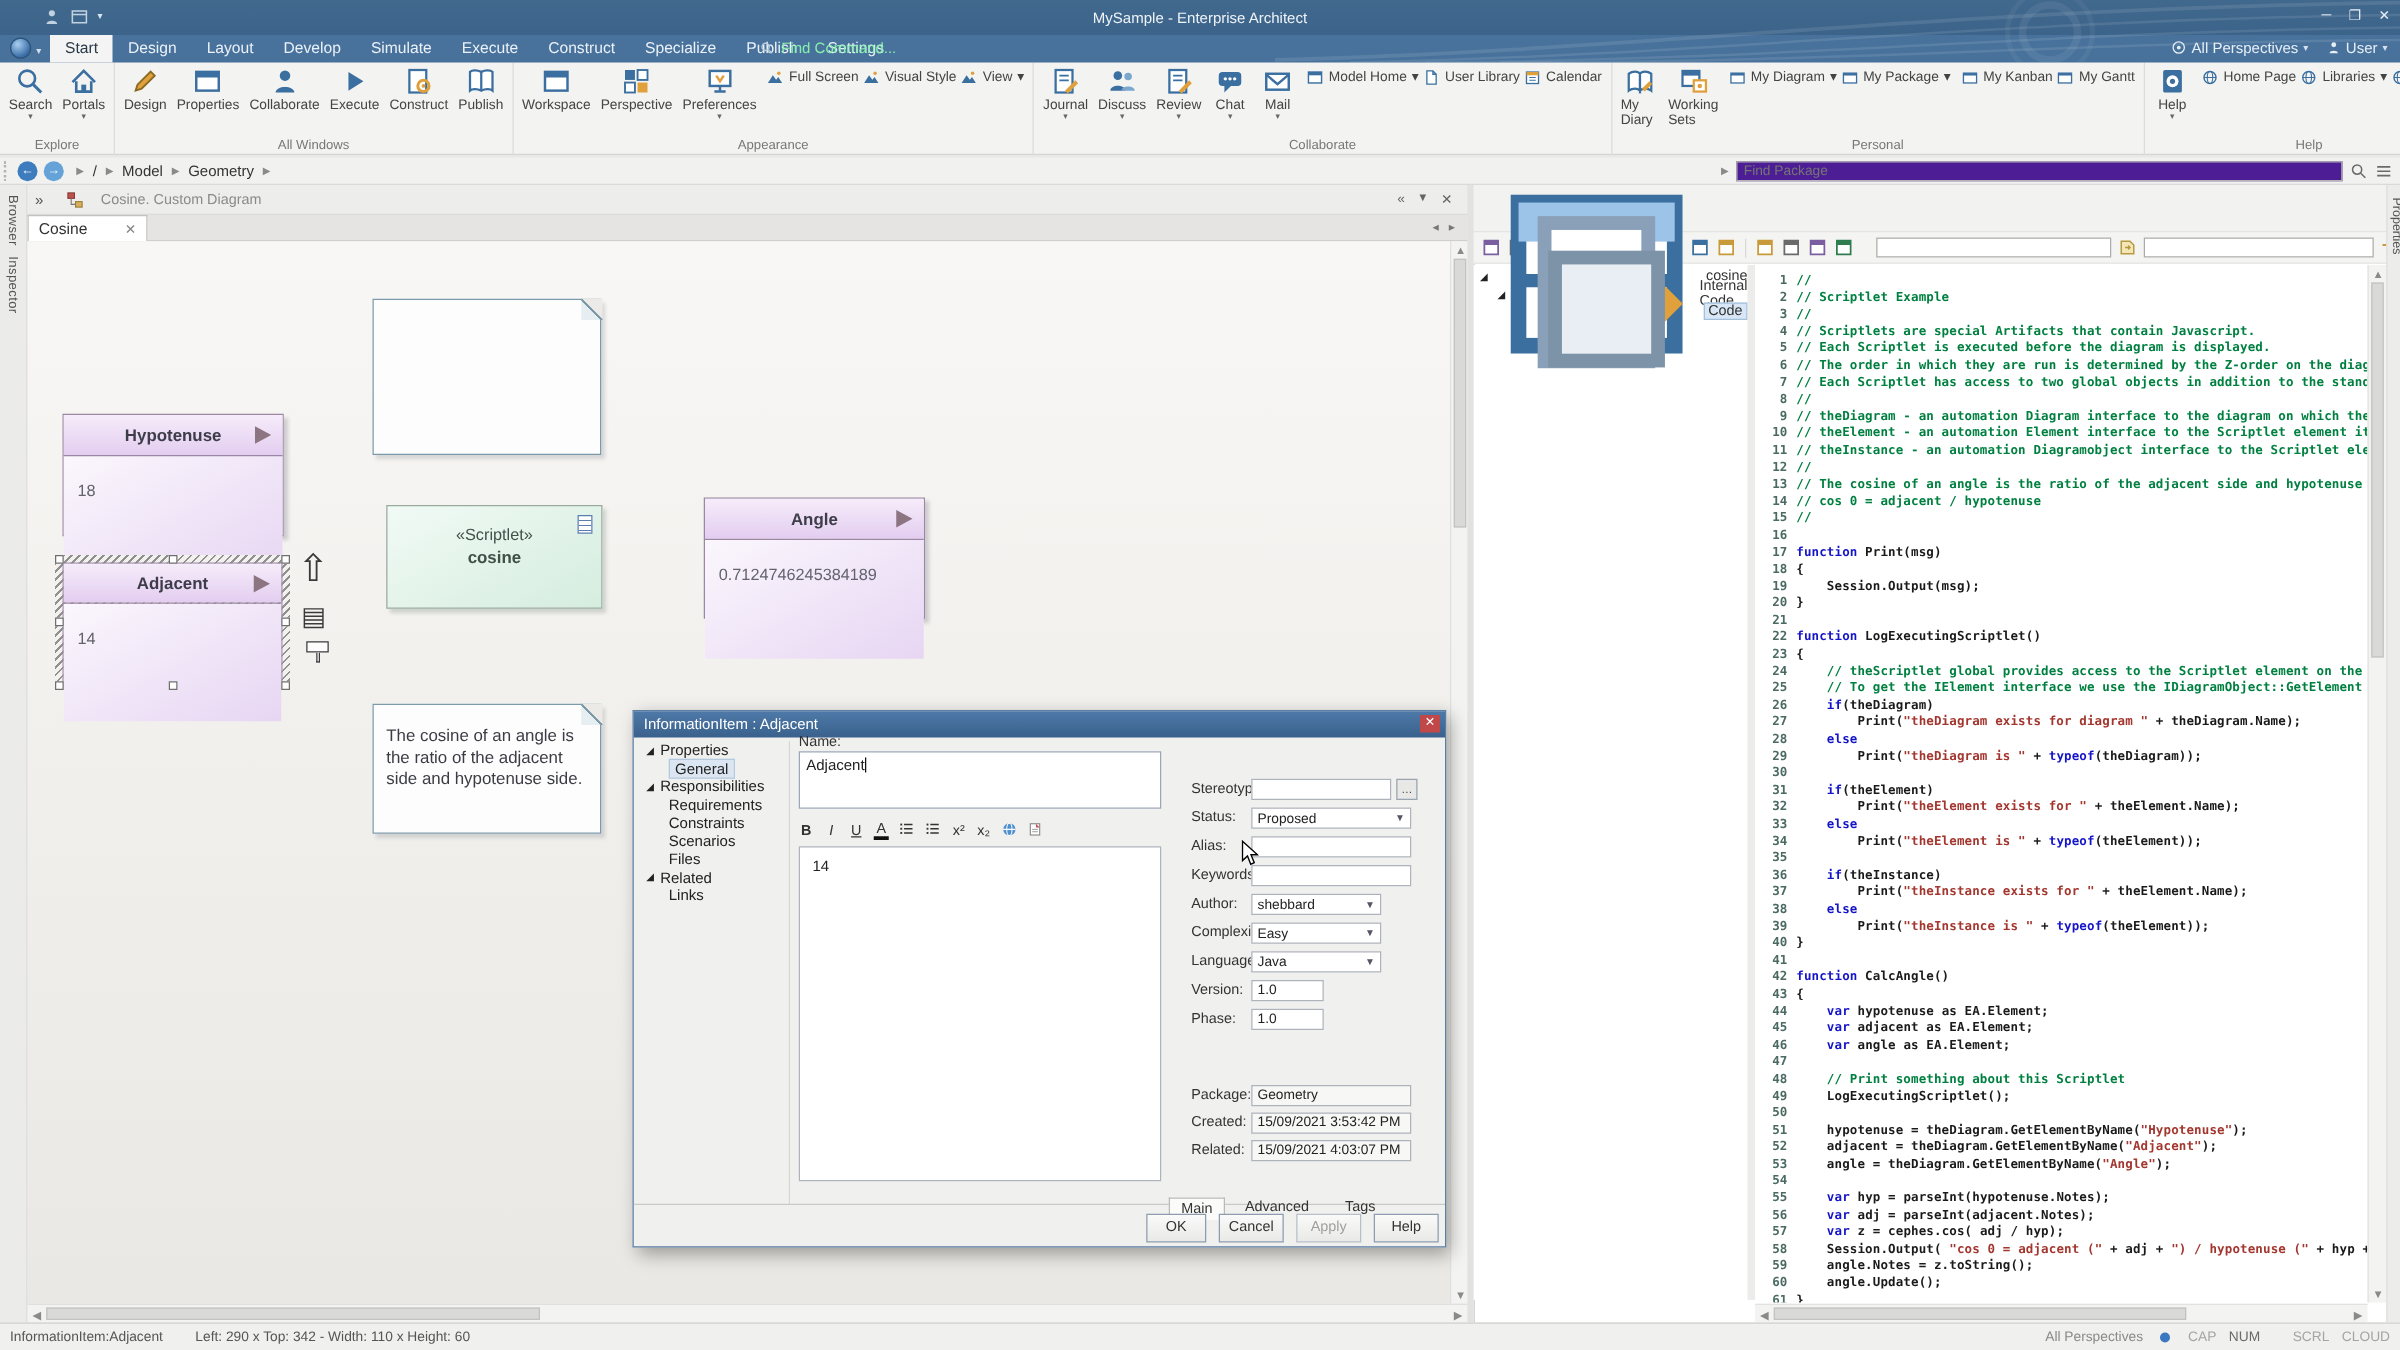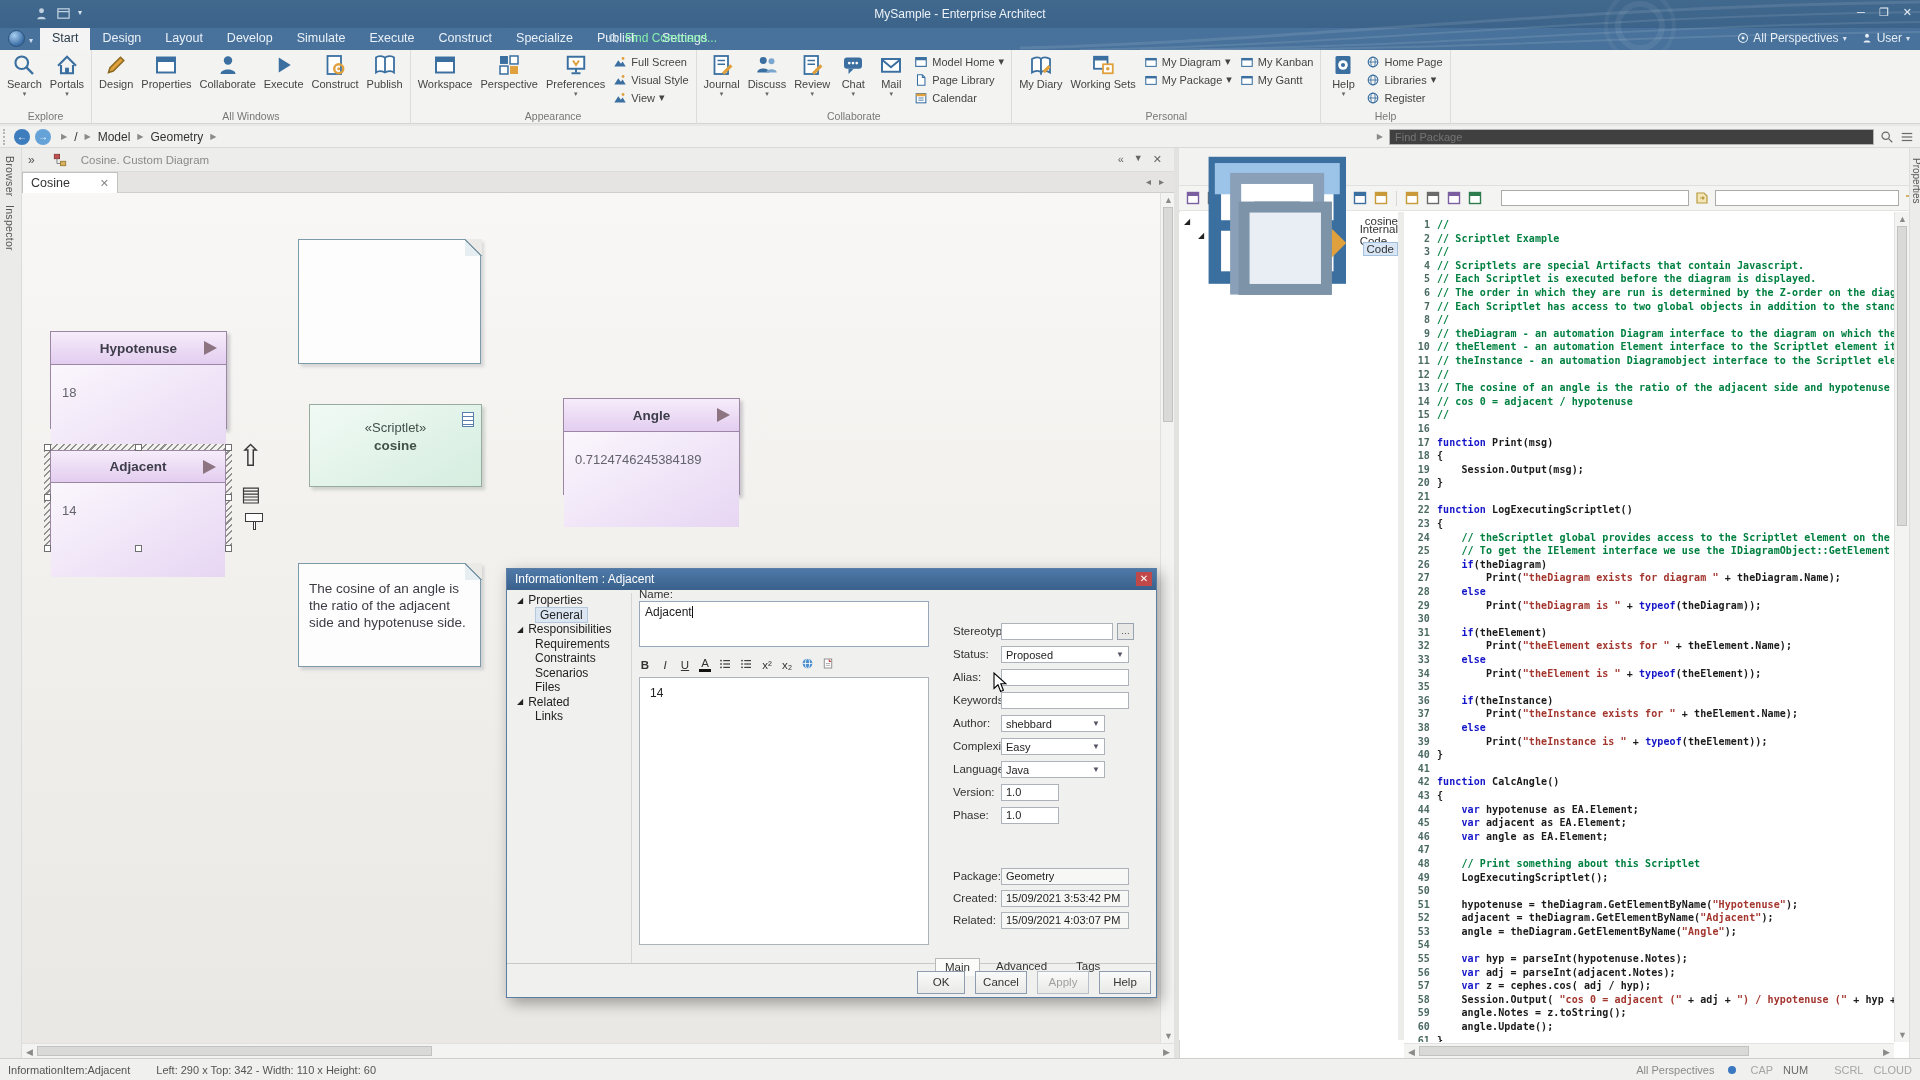--- a/index.html
+++ b/index.html
@@ -28,32 +28,32 @@
   .mini-caret { font-size:8px; opacity:.9; }
 
   
   #ribbon { left:0; top:50px; width:1920px; height:74px; background:#f3f3f2; border-bottom:1px solid #d5d5d5; display:flex; z-index:3; }
   .rgroup { height:74px; border-right:1px solid #dcdcda; display:flex; flex-direction:column; padding:2px 3px 0 3px; }
   .rgroup-items { flex:1; display:flex; align-items:flex-start; }
   .rgroup-label { text-align:center; font-size:10.5px; color:#777; padding:1px 0 2px 0; }
   .bigbtn { width:auto; min-width:38px; padding:1px 4px; display:flex; flex-direction:column; align-items:center; gap:1px; font-size:11px; color:#444; }
   .bigbtn .bb-ico { width:24px; height:24px; }
   .bigbtn .bb-caret { font-size:7px; color:#666; line-height:5px; }
-  .stack { display:flex; flex-direction:column; justify-content:flex-start; padding:2px 4px; gap:3px; }
+  .stack { display:flex; flex-direction:row; justify-content:flex-start; padding:2px 4px; gap:3px; }
   .smallbtn { display:flex; align-items:center; gap:4px; font-size:11px; color:#444; height:15px; white-space:nowrap; }
   .smallbtn .sb-ico { width:14px; height:14px; }
 
   
   #navbar { left:0; top:126px; width:1920px; height:22px; background:#f1f1f0; border-bottom:1px solid #dadada; display:flex; align-items:center; z-index:2; }
   #nav-grip { width:6px; height:16px; margin-left:3px; border-left:2px dotted #b5b5b5; }
   .navcircle { width:16px; height:16px; border-radius:50%; color:#fff; font-size:10px; text-align:center; line-height:15px; margin-left:5px; }
   #breadcrumb { display:flex; align-items:center; gap:7px; margin-left:10px; font-size:12px; color:#333; }
   .bc-sep { color:#8a8a8a; font-size:8px; }
   #navbar-right { position:absolute; right:6px; display:flex; align-items:center; gap:6px; }
-  #find-package { width:485px; height:16px; border:1px solid #b4b4b4; background:#404040; font-size:11px; color:#9a9a9a; padding:1px 5px; }
+  #find-package { width:485px; height:16px; border:1px solid #b4b4b4; background:#4c1d95; font-size:11px; color:#9a9a9a; padding:1px 5px; }
 
   
   #left-strip { left:0; top:148px; width:22px; height:910px; background:#ebebea; border-right:1px solid #dcdcda; }
   .vtab { writing-mode:vertical-rl; font-size:10.5px; color:#555; margin:8px 4px 0 4px; letter-spacing:.3px; }
 
   
   #diagram-toolbar { left:22px; top:148px; width:1152px; height:24px; background:#ededec; border-bottom:1px solid #dcdcda; display:flex; align-items:center; font-size:11.5px; color:#8a8a8a; }
   #dt-chevron { margin-left:6px; color:#555; font-size:12px; }
   #dt-icon { margin-left:18px; }
   #dt-title { margin-left:14px; }
@@ -430,21 +430,21 @@
                 <rect x="2" y="3" width="12" height="3" fill="#3a6fa0"></rect>
               </svg></span>
             <span>Model Home</span>
             <span class="bb-caret">▾</span>
           </div>
           <div class="smallbtn">
             <span class="sb-ico"><svg width="100%" height="100%" viewBox="0 0 16 16">
                 <path d="M4 2 H9.5 L12.5 5 V14 H4 Z" fill="#fff" stroke="#3a6fa0" stroke-width="1.2"></path>
                 <path d="M9.5 2 V5 H12.5" fill="none" stroke="#3a6fa0" stroke-width="1.2"></path>
               </svg></span>
-            <span>Page Library</span>
+            <span>User Library</span>
           </div>
           <div class="smallbtn">
             <span class="sb-ico"><svg width="100%" height="100%" viewBox="0 0 16 16">
                 <rect x="2.5" y="3" width="11" height="10.5" fill="#fff" stroke="#3a6fa0" stroke-width="1.2"></rect>
                 <rect x="2.5" y="3" width="11" height="3" fill="#e0a03c"></rect>
                 <line x1="5" y1="8" x2="11" y2="8" stroke="#3a6fa0"></line>
                 <line x1="5" y1="10.5" x2="11" y2="10.5" stroke="#3a6fa0"></line>
               </svg></span>
             <span>Calendar</span>
           </div>

